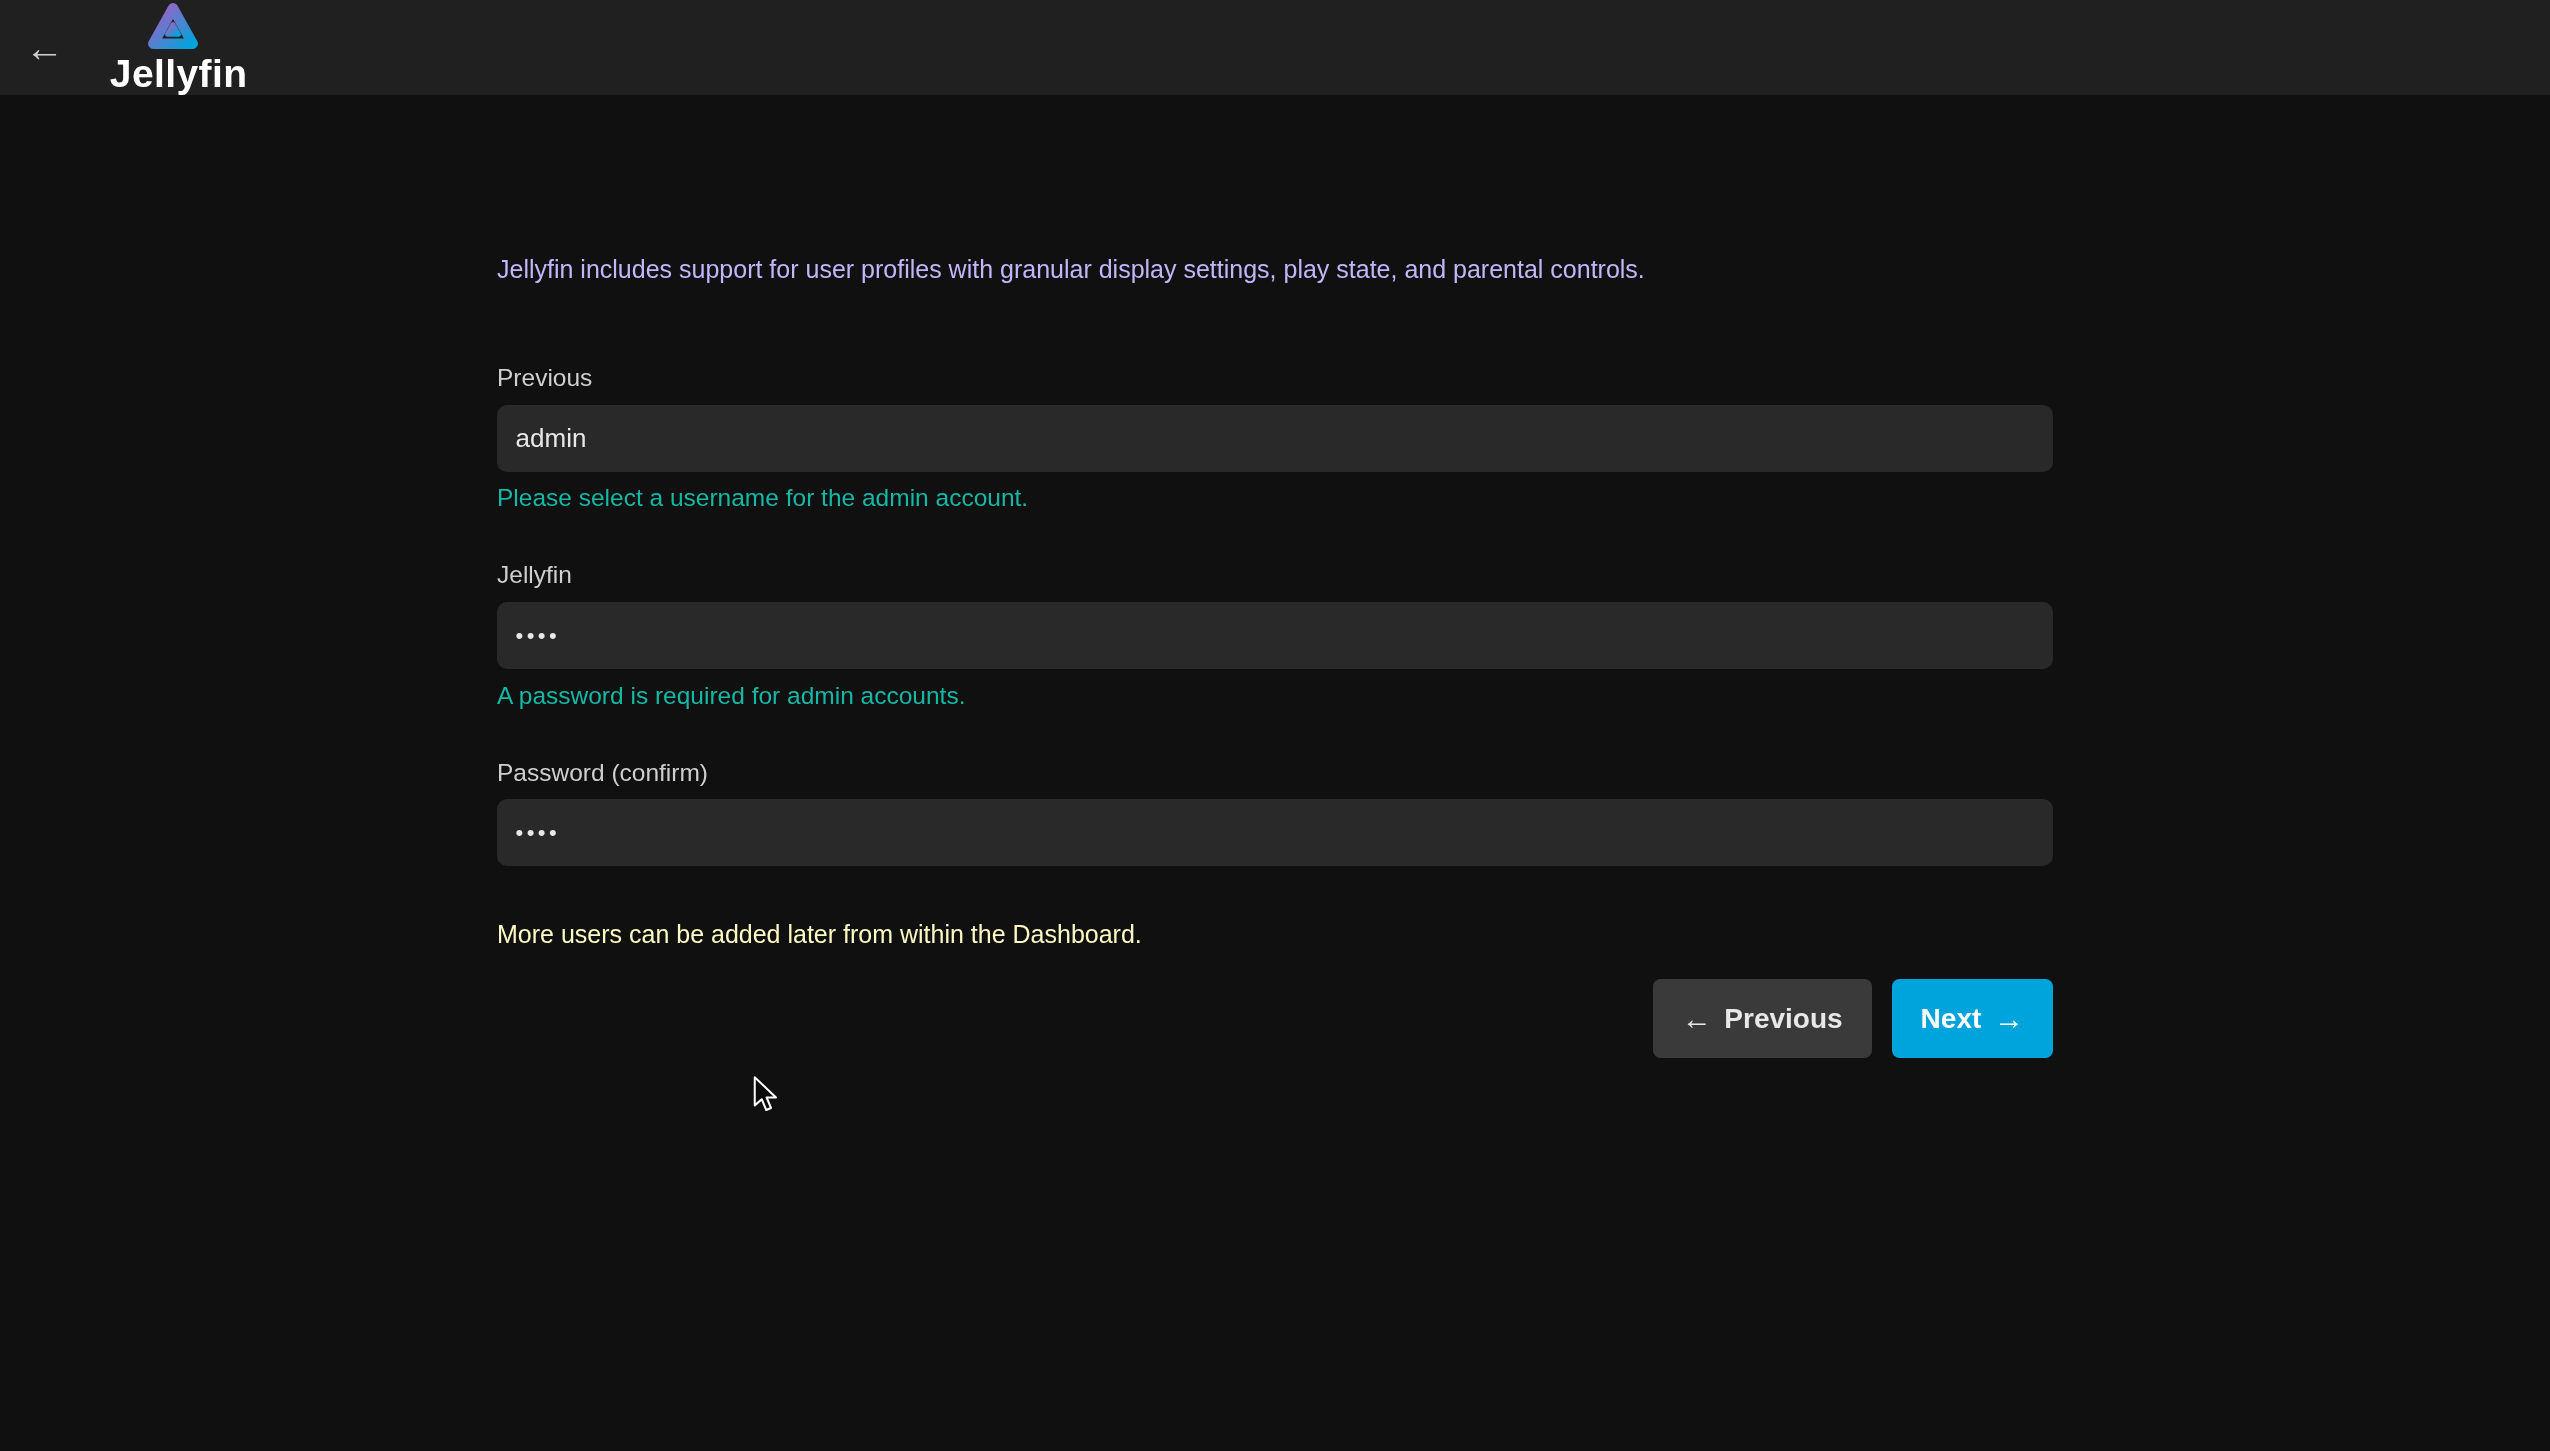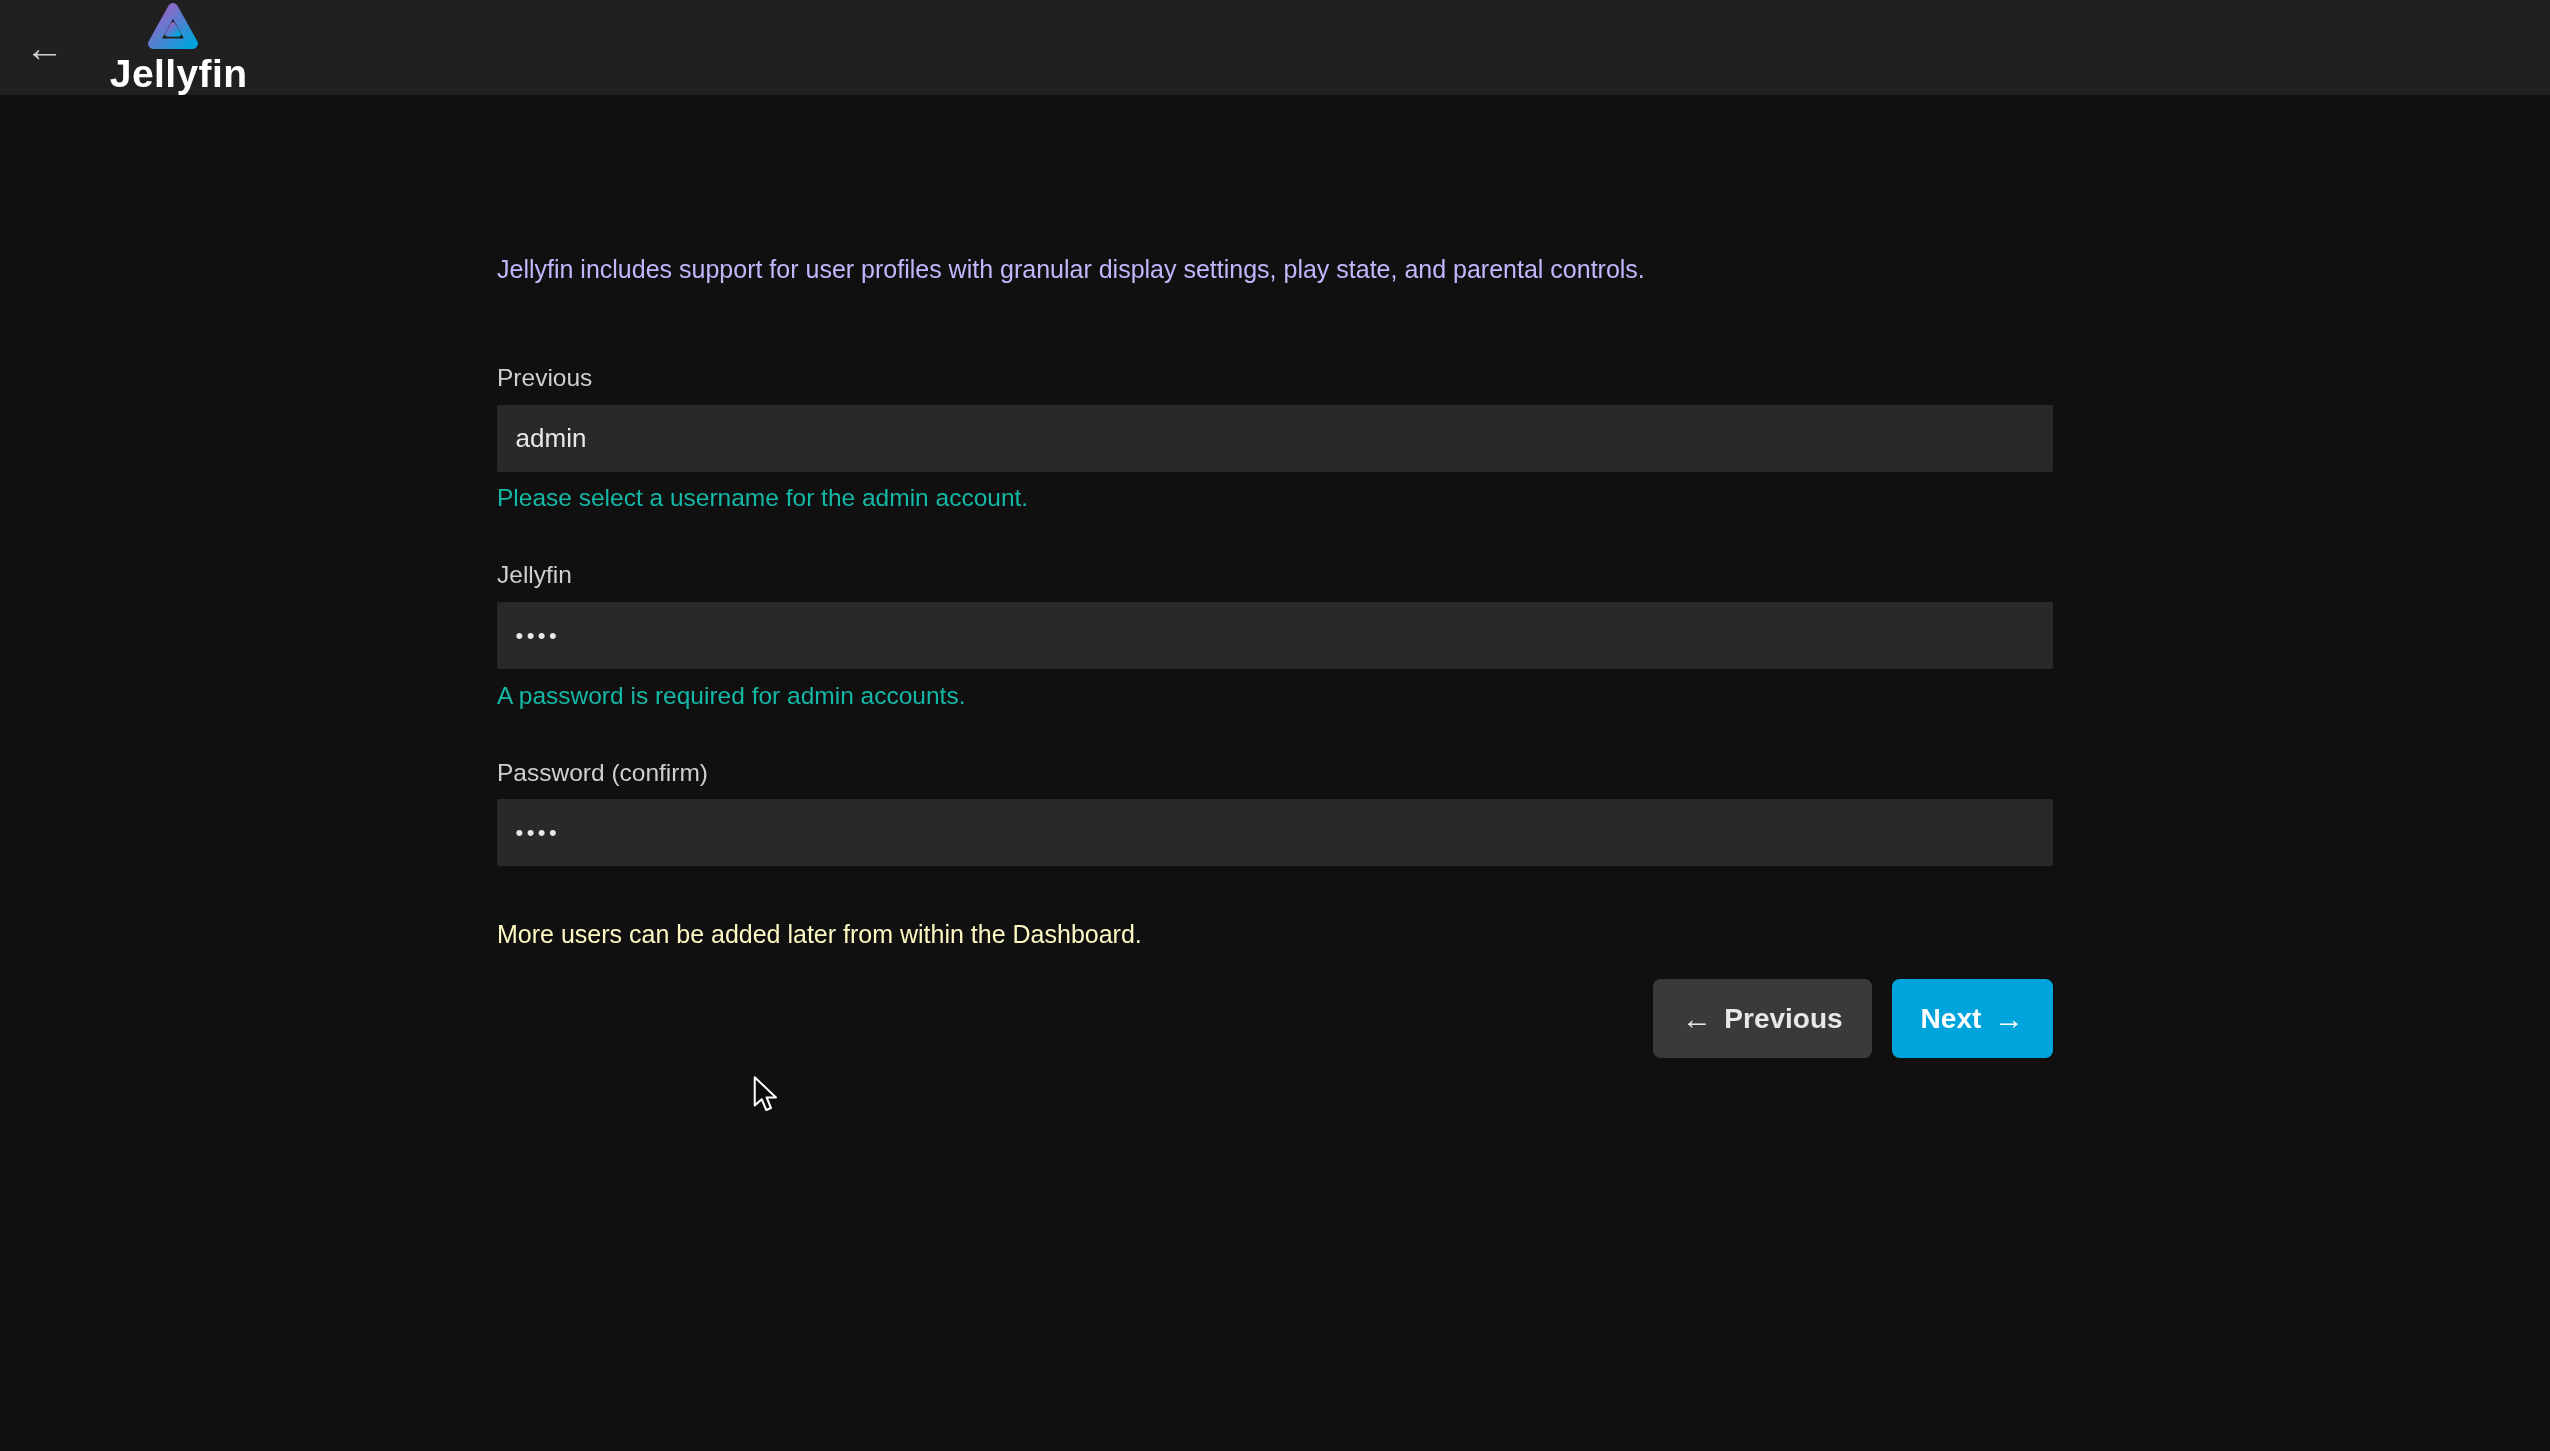--- a/index.html
+++ b/index.html
@@ -67,21 +67,21 @@
     font-size: 24.5px;
     color: #cfcfcf;
     margin-bottom: 12.7px;
   }
   .text-input {
     display: block;
     width: 100%;
     height: 67px;
     background: #292929;
     border: none;
-    border-radius: 2px;
+    border-radius: 10px;
     color: #e8e8e8;
     font-size: 26px;
     padding: 0 18.6px;
     font-family: "Liberation Sans", sans-serif;
     outline: none;
   }
   .password-input {
     font-size: 22px;
     letter-spacing: 3.4px;
   }

